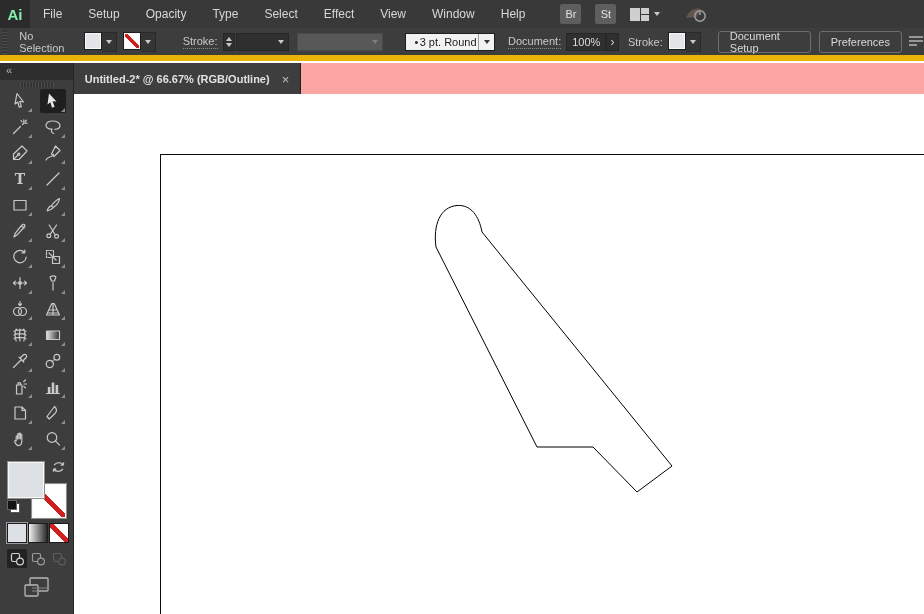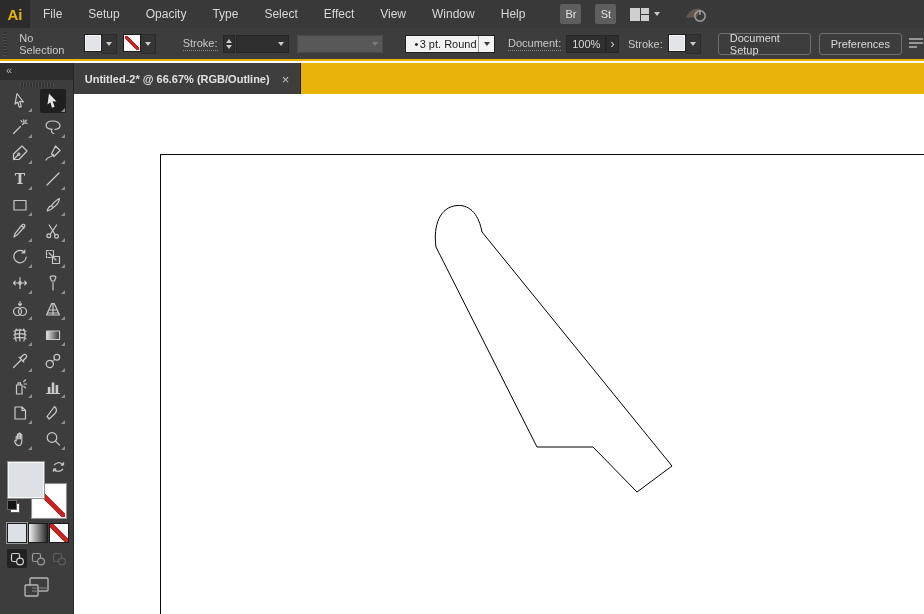--- a/index.html
+++ b/index.html
@@ -1,54 +1,54 @@
 <!DOCTYPE html>
 <html><head>
 <meta charset="utf-8">
 <style>
   html,body{margin:0;padding:0;background:#222;}
   #app{position:relative;width:924px;height:614px;overflow:hidden;background:#fff;
        font-family:"Liberation Sans",sans-serif;-webkit-font-smoothing:antialiased;}
   
   .menubar{position:absolute;top:0;left:0;right:0;height:28px;background:#393939;
            display:flex;align-items:center;color:#d8d8d8;font-size:12px;}
-  .logo{width:30px;height:28px;background:#2b2b2b;color:#eab308;font-weight:bold;
+  .logo{width:30px;height:28px;background:#2b2b2b;color:#86efac;font-weight:bold;
         display:flex;align-items:center;justify-content:center;font-size:15px;}
   .menu-item{padding:8px 13px;line-height:28px;cursor:default;}
   .mb-right{display:flex;align-items:center;margin-left:22px;gap:14px;}
   .sq-btn{width:21px;height:20px;background:#5e5e5e;border-radius:2px;color:#e3e3e3;
           font-size:11px;display:flex;align-items:center;justify-content:center;}
   .chev{width:0;height:0;border-left:3.5px solid transparent;border-right:3.5px solid transparent;
         border-top:4px solid #c9c9c9;display:inline-block;}
   .chev.dk{border-top-color:#3a3a3a;}
   .chev.up{border-top:none;border-bottom:4px solid #c9c9c9;}
   
   .controlbar{position:absolute;top:28px;left:0;right:0;height:33px;background:#3d3d3d;
-              border-bottom:2px solid #eab308;display:flex;align-items:center;color:#c9c9c9;
+              border-bottom:6px solid #eab308;display:flex;align-items:center;color:#c9c9c9;
               font-size:11px;padding-left:3px;box-sizing:border-box;}
   .grip{width:5px;height:24px;margin-right:8px;
         background:repeating-linear-gradient(0deg,#4e4e4e 0 1px,#343434 1px 3px);}
   .dotted-label{border-bottom:1px dotted #8a8a8a;padding-bottom:1px;}
   .swatch{width:16px;height:16px;background:#e2e4e8;border:1px solid #1e1e1e;
           box-shadow:inset 0 0 0 1px #f7f7f7;}
   .swatch.none{background:
       linear-gradient(45deg,transparent 43%,#cf2020 43%,#cf2020 57%,transparent 57%),#fff;}
   .chev-btn{width:14px;height:18px;display:flex;align-items:center;justify-content:center;
             background:#353535;border:1px solid #2a2a2a;border-left:none;}
   .dark-field{background:#2f2f2f;border:1px solid #272727;height:18px;box-sizing:border-box;
               display:flex;align-items:center;}
   .stepper{width:14px;flex-direction:column;justify-content:center;gap:2px;display:flex;align-items:center;}
   .dis-field{background:#585858;border:1px solid #4a4a4a;height:18px;box-sizing:border-box;
              display:flex;align-items:center;justify-content:flex-end;padding-right:4px;}
   .lite-field{background:#f2f2f2;border:1px solid #1f1f1f;height:18px;box-sizing:border-box;
               color:#1c1c1c;display:flex;align-items:center;}
   .cb-btn{border:1px solid #6e6e6e;border-radius:3px;height:20px;padding:0 11px;display:flex;
           align-items:center;color:#dadada;background:#3d3d3d;}
   
-  .tabbar{position:absolute;top:63px;left:74px;right:0;height:32px;background:#eab308;display:flex;}
+  .tabbar{position:absolute;top:63px;left:74px;right:0;height:32px;background:#fca5a5;display:flex;}
   .tab{width:226px;background:#3e3e3e;color:#e2e2e2;font-size:11px;font-weight:bold;
        display:flex;align-items:center;justify-content:center;gap:12px;border-right:1px solid #1f1f1f;}
   .tab-close{color:#c2c2c2;font-size:13px;font-weight:normal;}
   
   .canvas{position:absolute;top:94px;left:74px;right:0;bottom:0;background:#fff;}
   .artboard{position:absolute;left:86px;top:60px;right:-2px;bottom:-2px;
             border-top:1px solid #0a0a0a;border-left:1px solid #0a0a0a;}
   .shape-svg{position:absolute;left:0;top:0;}
   
   .toolbar{position:absolute;top:63px;left:0;width:74px;bottom:0;background:#3d3d3d;

